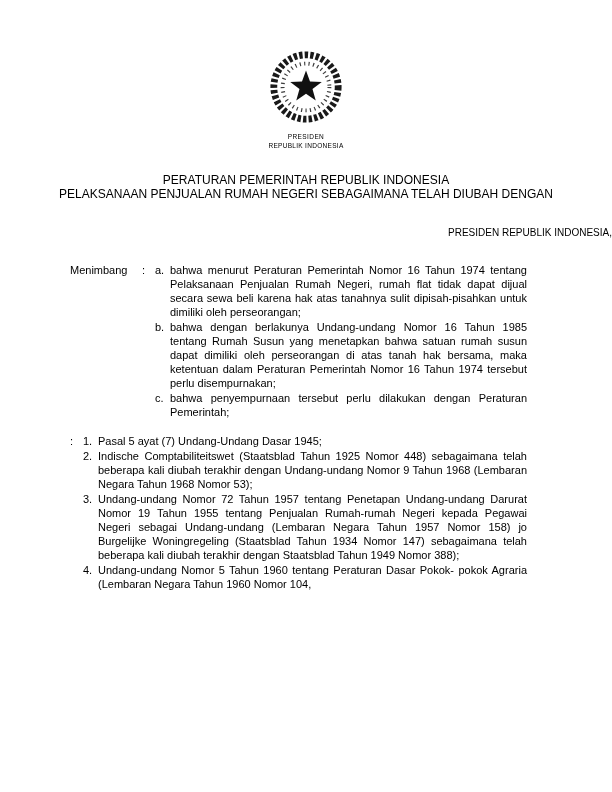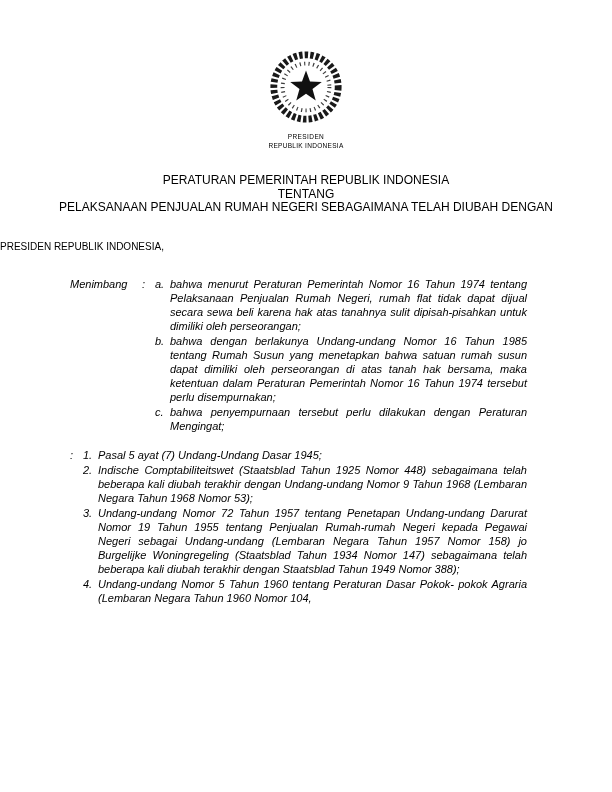--- a/index.html
+++ b/index.html
@@ -35,33 +35,32 @@
 
   
   .title-block {
     margin-top: 25px;
     text-align: center;
     font-size: 12px;
     line-height: 13.5px;
   }
   .salutation {
     margin-top: 26px;
-    text-align: left;
+    text-align: right;
     font-size: 10px;
   }
 
   
   .clause {
     display: flex;
     margin-left: 70px;
     margin-right: 85px;
     font-size: 11px;
     line-height: 14px;
     margin-top: 15px;
-    font-style: italic;
   }
   .clause.first { margin-top: 25px; }
   .clause-label { width: 72px; flex-shrink: 0; }
   .clause-colon { width: 13px; flex-shrink: 0; }
   .clause-items { flex: 1; min-width: 0; }
   .item { display: flex; }
   .item + .item { margin-top: 1px; }
   .item-marker { width: 15px; flex-shrink: 0; }
   .item-text { flex: 1; text-align: justify; }
 </style>
@@ -78,41 +77,40 @@
       <circle r="24" fill="none" stroke="#1a1a1a" stroke-width="4" stroke-dasharray="1.2 3.4" opacity="0.85"></circle>
 
       <polygon points="0,-17 -4.11,-5.66 -16.17,-5.25 -6.66,2.16 -9.99,13.75 0,7 9.99,13.75 6.66,2.16 16.17,-5.25 4.11,-5.66" fill="#111111"></polygon>
     </svg>
     <div class="letterhead-line1">PRESIDEN</div>
     <div class="letterhead-line2">REPUBLIK INDONESIA</div>
   </header>
 
   <section class="title-block">
     <div class="title-line">PERATURAN PEMERINTAH REPUBLIK INDONESIA</div>
-    <div class="title-line">TENTANG</div>
     <div class="title-line">PELAKSANAAN PENJUALAN RUMAH NEGERI SEBAGAIMANA TELAH DIUBAH DENGAN</div>
   </section>
 
   <div class="salutation">PRESIDEN REPUBLIK INDONESIA,</div>
 
   <section class="clause first">
     <div class="clause-label">Menimbang</div>
     <div class="clause-colon">:</div>
     <div class="clause-items">
       <div class="item">
         <div class="item-marker">a.</div>
         <div class="item-text">bahwa menurut Peraturan Pemerintah Nomor 16 Tahun 1974 tentang Pelaksanaan Penjualan Rumah Negeri, rumah flat tidak dapat dijual secara sewa beli karena hak atas tanahnya sulit dipisah-pisahkan untuk dimiliki oleh perseorangan;</div>
       </div>
       <div class="item">
         <div class="item-marker">b.</div>
         <div class="item-text">bahwa dengan berlakunya Undang-undang Nomor 16 Tahun 1985 tentang Rumah Susun yang menetapkan bahwa satuan rumah susun dapat dimiliki oleh perseorangan di atas tanah hak bersama, maka ketentuan dalam Peraturan Pemerintah Nomor 16 Tahun 1974 tersebut perlu disempurnakan;</div>
       </div>
       <div class="item">
         <div class="item-marker">c.</div>
-        <div class="item-text">bahwa penyempurnaan tersebut perlu dilakukan dengan Peraturan Mengingat;</div>
+        <div class="item-text">bahwa penyempurnaan tersebut perlu dilakukan dengan Peraturan Pemerintah;</div>
       </div>
     </div>
   </section>
 
   <section class="clause">
     <div class="clause-colon">:</div>
     <div class="clause-items">
       <div class="item">
         <div class="item-marker">1.</div>
         <div class="item-text">Pasal 5 ayat (7) Undang-Undang Dasar 1945;</div>

